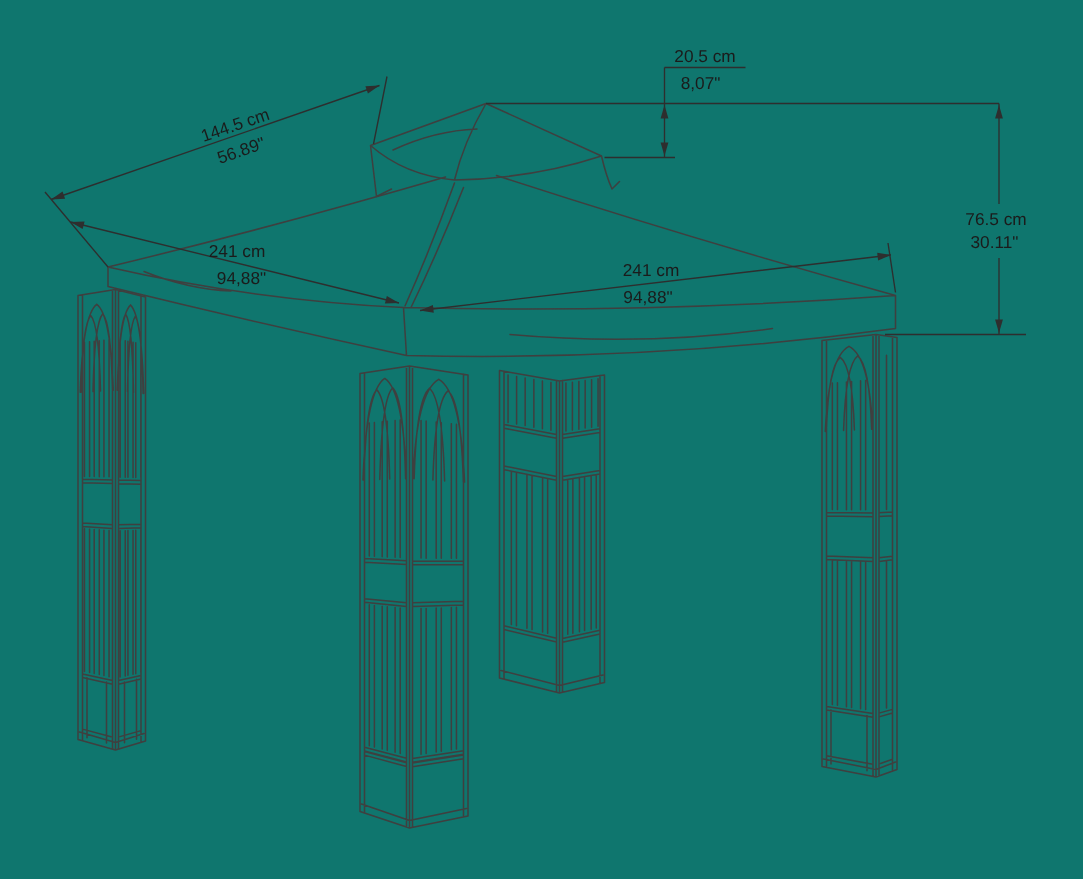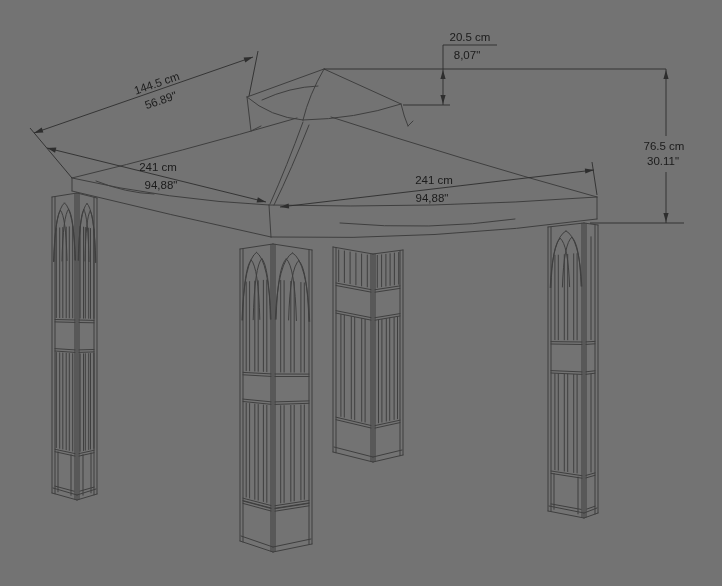--- a/index.html
+++ b/index.html
@@ -1,16 +1,16 @@
 <!DOCTYPE html>
 <html><head>
 <meta charset="utf-8">
 <style>
   html,body{margin:0;padding:0;background:#ffffff;}
-  .stage{position:relative;width:722px;height:586px;background:#737373;overflow:hidden;}
+  .stage{position:relative;width:722px;height:586px;background:#0f766e;overflow:hidden;}
   svg{display:block;}
   .draw path, .draw line{fill:none;stroke:#3f3f3f;stroke-width:1;stroke-linecap:round;stroke-linejoin:round;}
   .dim path{fill:none;stroke:#2e2e2e;stroke-width:0.9;stroke-linecap:butt;}
   .dim polygon{fill:#2e2e2e;stroke:none;}
   .dim text{font-family:"Liberation Sans", sans-serif;font-size:11.5px;fill:#1b1b1b;}
 </style>
 </head>
 <body>
 
 <div class="stage">

